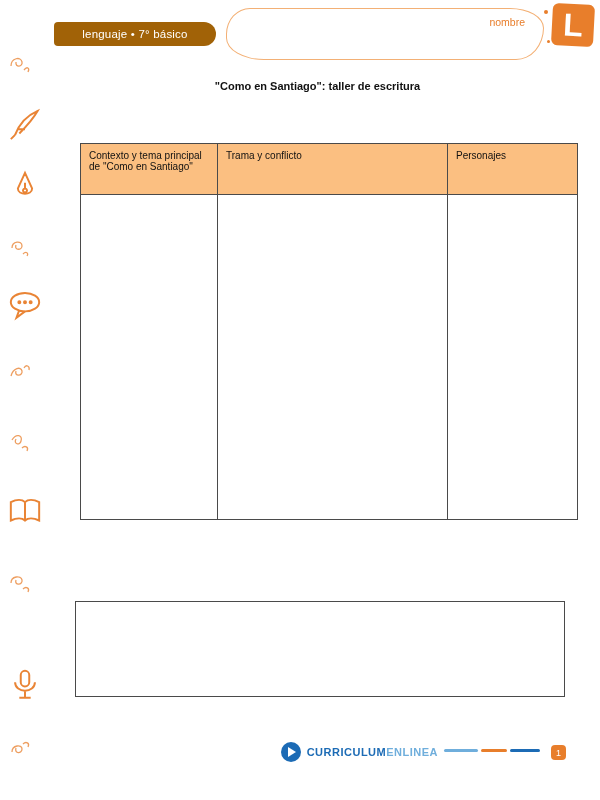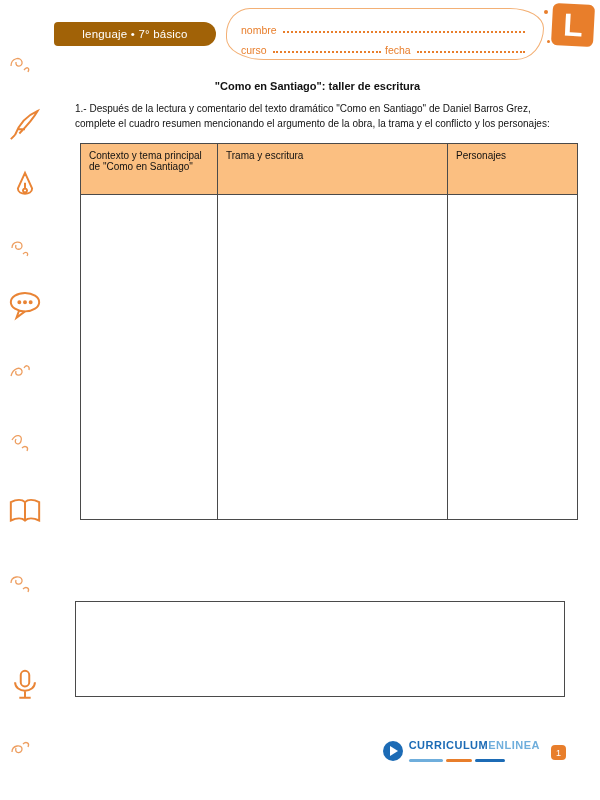--- a/index.html
+++ b/index.html
@@ -18,21 +18,21 @@
     background:#a16207;border-radius:4px 12px 12px 4px;
     display:flex;align-items:center;justify-content:center;
     color:#fff;font-size:11.5px;letter-spacing:.2px;
   }
   .fields-bubble{
     position:absolute;left:226px;top:8px;width:318px;height:52px;
     border:1px solid #F3B075;
     border-radius:24px 34px 28px 38px / 26px 20px 32px 22px;
     padding:7px 14px 0 14px;box-sizing:border-box;
   }
-  .field-row{display:flex;align-items:flex-end;height:20px;font-size:10.5px;color:#E87E2B;}
+  .field-row{display:flex;align-items:flex-end;height:20px;font-size:10.5px;color:#E87E2B;flex-direction:column;}
   .field-label{flex:none;padding-right:4px;}
   .dotline{flex:1;border-bottom:2px dotted #E87E2B;margin:0 4px 3px 2px;height:0;}
   .dotline.short{flex:.7;}
   .logo-l{
     position:absolute;right:6px;top:4px;width:42px;height:42px;background:#E87E2B;
     border-radius:6px;transform:rotate(3deg);
     display:flex;align-items:center;justify-content:center;
     color:#fff;font-size:32px;font-weight:bold;line-height:1;
   }
   .l-dot{position:absolute;background:#E87E2B;border-radius:50%;}
@@ -70,21 +70,21 @@
     position:absolute;right:60px;bottom:38px;display:flex;align-items:center;gap:6px;
   }
   .play-icon{
     width:20px;height:20px;border-radius:50%;background:#1C6BB5;
     display:flex;align-items:center;justify-content:center;
   }
   .play-icon .tri{
     width:0;height:0;border-top:5px solid transparent;border-bottom:5px solid transparent;
     border-left:8px solid #fff;margin-left:2px;
   }
-  .brand-text{display:flex;flex-direction:column;line-height:1;gap:6px;}
+  .brand-text{display:flex;flex-direction:row;line-height:1;gap:6px;}
   .brand-line{font-size:11px;font-weight:bold;letter-spacing:.5px;}
   .brand-line .b1{color:#1C6BB5;}
   .brand-line .b2{color:#6FAEDC;}
   .brand-sub{display:flex;gap:3px;margin-top:2px;}
   .brand-sub i{display:block;height:3px;border-radius:2px;}
   .brand-sub .s1{width:34px;background:#6FAEDC;}
   .brand-sub .s2{width:26px;background:#E87E2B;}
   .brand-sub .s3{width:30px;background:#1C6BB5;}
   .page-badge{
     position:absolute;right:34px;bottom:40px;width:15px;height:15px;
@@ -162,48 +162,41 @@
 
   <div class="subject-bar">
     <span>lenguaje • 7° básico</span>
   </div>
 
   <div class="fields-bubble">
     <div class="field-row">
       <span class="field-label">nombre</span>
       <span class="dotline"></span>
     </div>
-    <div class="field-row">
-      <span class="field-label">curso</span>
-      <span class="dotline short"></span>
-      <span class="field-label">fecha</span>
-      <span class="dotline short"></span>
-    </div>
   </div>
 
   <div class="logo-l">
     <span>L</span>
   </div>
   <span class="l-dot d1"></span>
   <span class="l-dot d2"></span>
 
   <div class="doc-title">"Como en Santiago": taller de escritura</div>
 
-  <div class="q1">1.- Después de la lectura y comentario del texto dramático "Como en Santiago" de Daniel Barros Grez, complete el cuadro resumen mencionando el argumento de la obra, la trama y el conflicto y los personajes:</div>
 
   <table class="resume-table">
     <colgroup>
         <col style="width:137px">
         <col style="width:230px">
         <col style="width:130px">
       </colgroup>
     <thead>
       <tr>
         <th>Contexto y tema principal de "Como en Santiago"</th>
-        <th>Trama y escritura</th>
+        <th>Trama y conflicto</th>
         <th>Personajes</th>
       </tr>
     </thead>
     <tbody>
       <tr>
         <td></td>
         <td></td>
         <td></td>
       </tr>
     </tbody>

